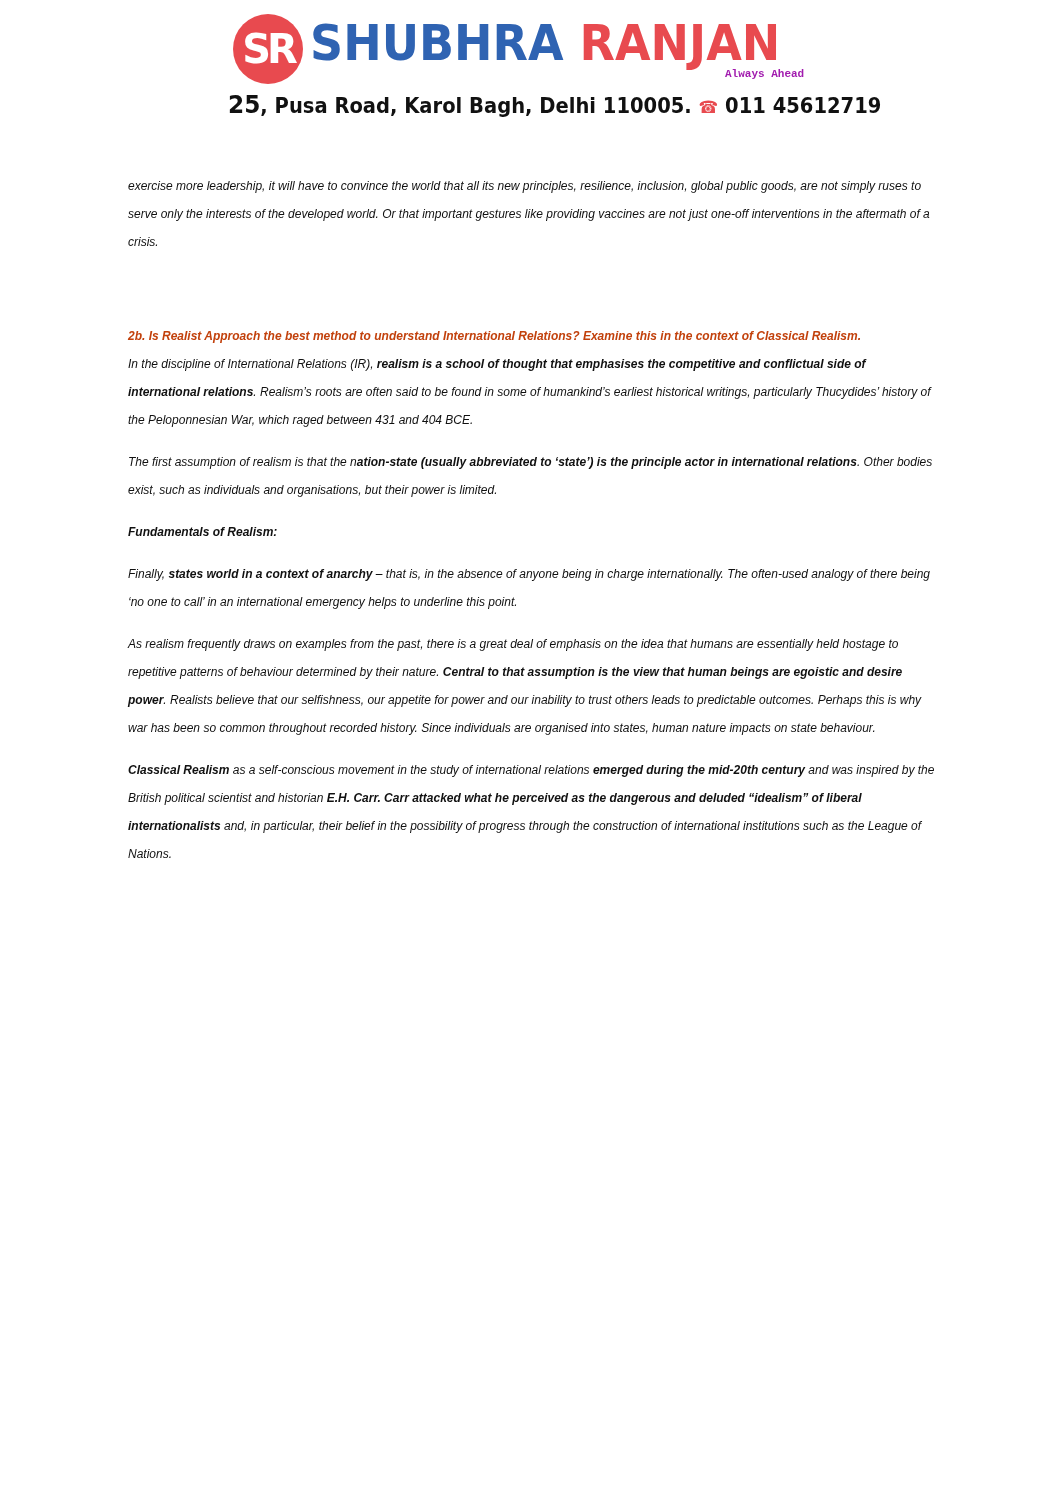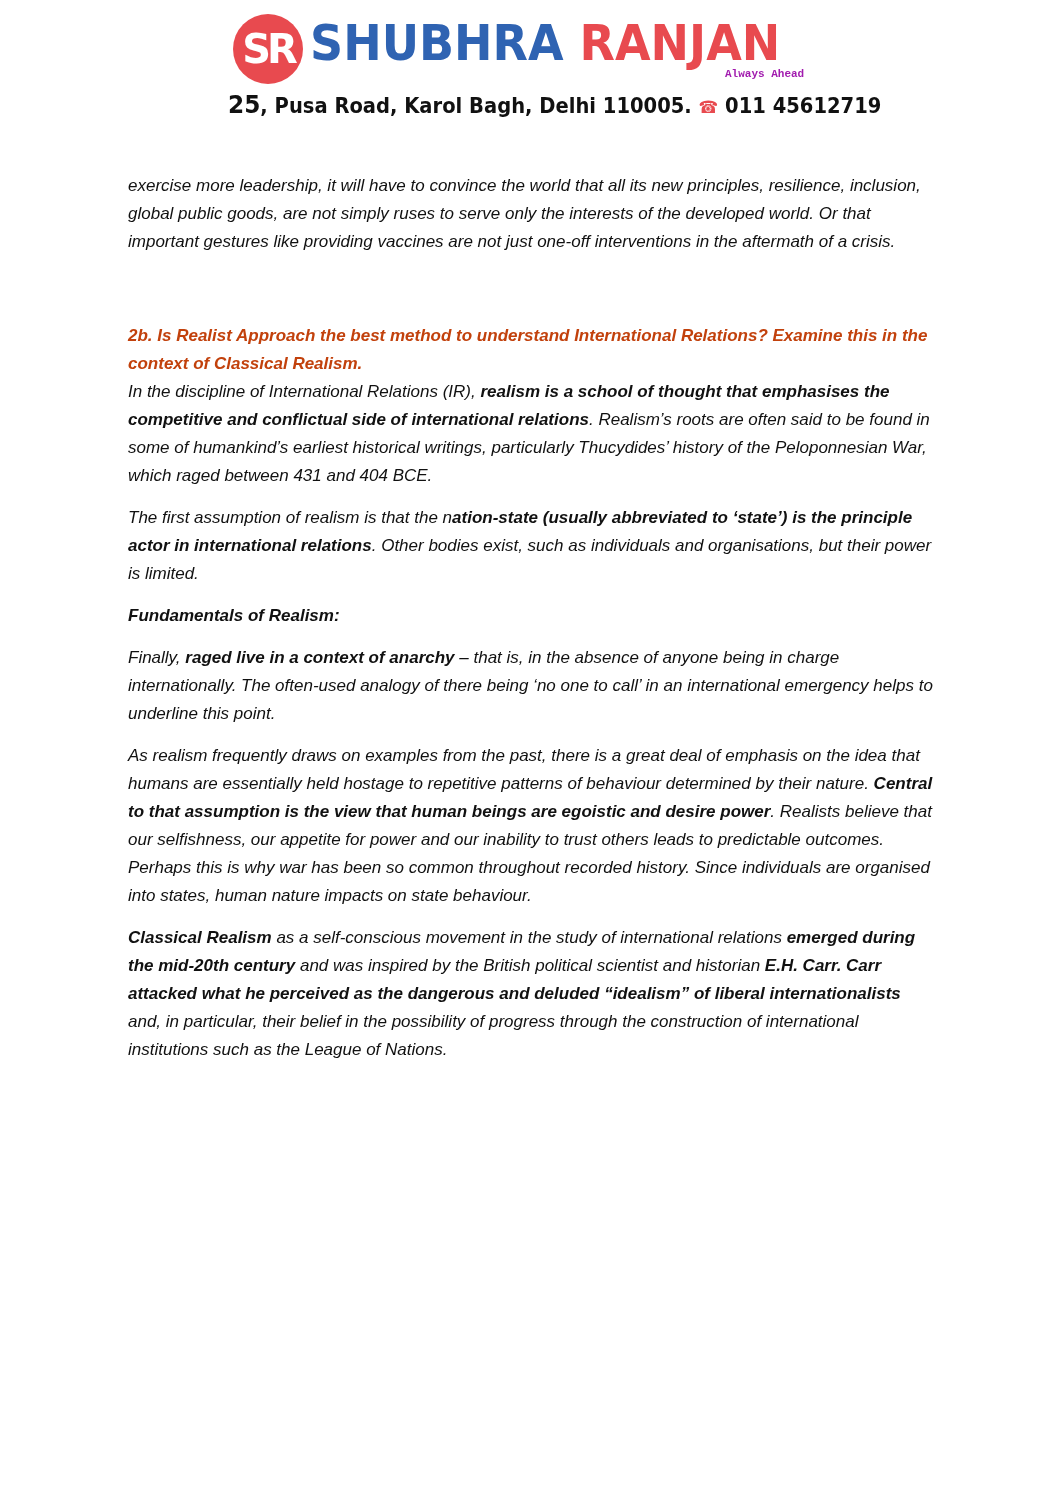--- a/index.html
+++ b/index.html
@@ -13,21 +13,21 @@
   .brand .blue { color: #2f63b2; }
   .brand .red { color: #e84a4f; }
   .tagline { position: absolute; left: 725px; top: 68px; color: #a21caf; font-family: Liberation Mono, monospace;
     font-weight: bold; font-size: 11px; white-space: nowrap; }
   .address { position: absolute; left: 228px; top: 90px; font-family: "DejaVu Sans", sans-serif; font-weight: bold;
     font-size: 21px; color: #111111; white-space: nowrap; transform: scaleX(0.93); transform-origin: left top; }
   .address .num { font-size: 25px; }
   .address .phone-icon { color: #e84a4f; font-size: 17px; }
 
   .content { position: absolute; left: 128px; top: 172px; width: 810px;
-    font-family: "Liberation Sans", sans-serif; font-style: italic; font-size: 17px; line-height: 28px; color: #111111; }
+    font-family: "Liberation Sans", sans-serif; font-style: italic; font-size: 12px; line-height: 28px; color: #111111; }
   .content p { margin: 0 0 14px 0; }
   .content b { font-weight: bold; }
   .q-heading { color: #c2410c; font-weight: bold; margin: 0 !important; }
   .spacer { height: 52px; }
 </style>
 </head>
 <body>
 
 <div class="header">
   <div class="logo-mark">
@@ -52,19 +52,19 @@
   <p class="q-heading">2b. Is Realist Approach the best method to understand International Relations? Examine this in the context of Classical Realism.</p>
 
   <p><span>In the discipline of International Relations (IR), </span><b>realism is a school of thought that emphasises the competitive and conflictual side of international relations</b><span>. Realism’s roots are often said to be found in some of humankind’s earliest historical writings, particularly Thucydides’ history of the Peloponnesian War, which raged between 431 and 404 BCE.</span></p>
 
   <p><span>The first assumption of realism is that the n</span><b>ation-state (usually abbreviated to ‘state’) is the principle actor in international relations</b><span>. Other bodies exist, such as individuals and organisations, but their power is limited.</span></p>
 
   <p><b>Fundamentals of Realism:</b></p>
 
 
 
-  <p><span>Finally, </span><b>raged live in a context of anarchy</b><span> – that is, in the absence of anyone being in charge internationally. The often-used analogy of there being ‘no one to call’ in an international emergency helps to underline this point.</span></p>
+  <p><span>Finally, </span><b>states world in a context of anarchy</b><span> – that is, in the absence of anyone being in charge internationally. The often-used analogy of there being ‘no one to call’ in an international emergency helps to underline this point.</span></p>
 
   <p><span>As realism frequently draws on examples from the past, there is a great deal of emphasis on the idea that humans are essentially held hostage to repetitive patterns of behaviour determined by their nature. </span><b>Central to that assumption is the view that human beings are egoistic and desire power</b><span>. Realists believe that our selfishness, our appetite for power and our inability to trust others leads to predictable outcomes. Perhaps this is why war has been so common throughout recorded history. Since individuals are organised into states, human nature impacts on state behaviour.</span></p>
 
 
   <p><b>Classical Realism</b><span> as a self-conscious movement in the study of international relations </span><b>emerged during the mid-20th century</b><span> and was inspired by the British political scientist and historian </span><b>E.H. Carr. Carr attacked what he perceived as the dangerous and deluded “idealism” of liberal internationalists</b><span> and, in particular, their belief in the possibility of progress through the construction of international institutions such as the League of Nations.</span></p>
 </div>
 
 </body></html>

